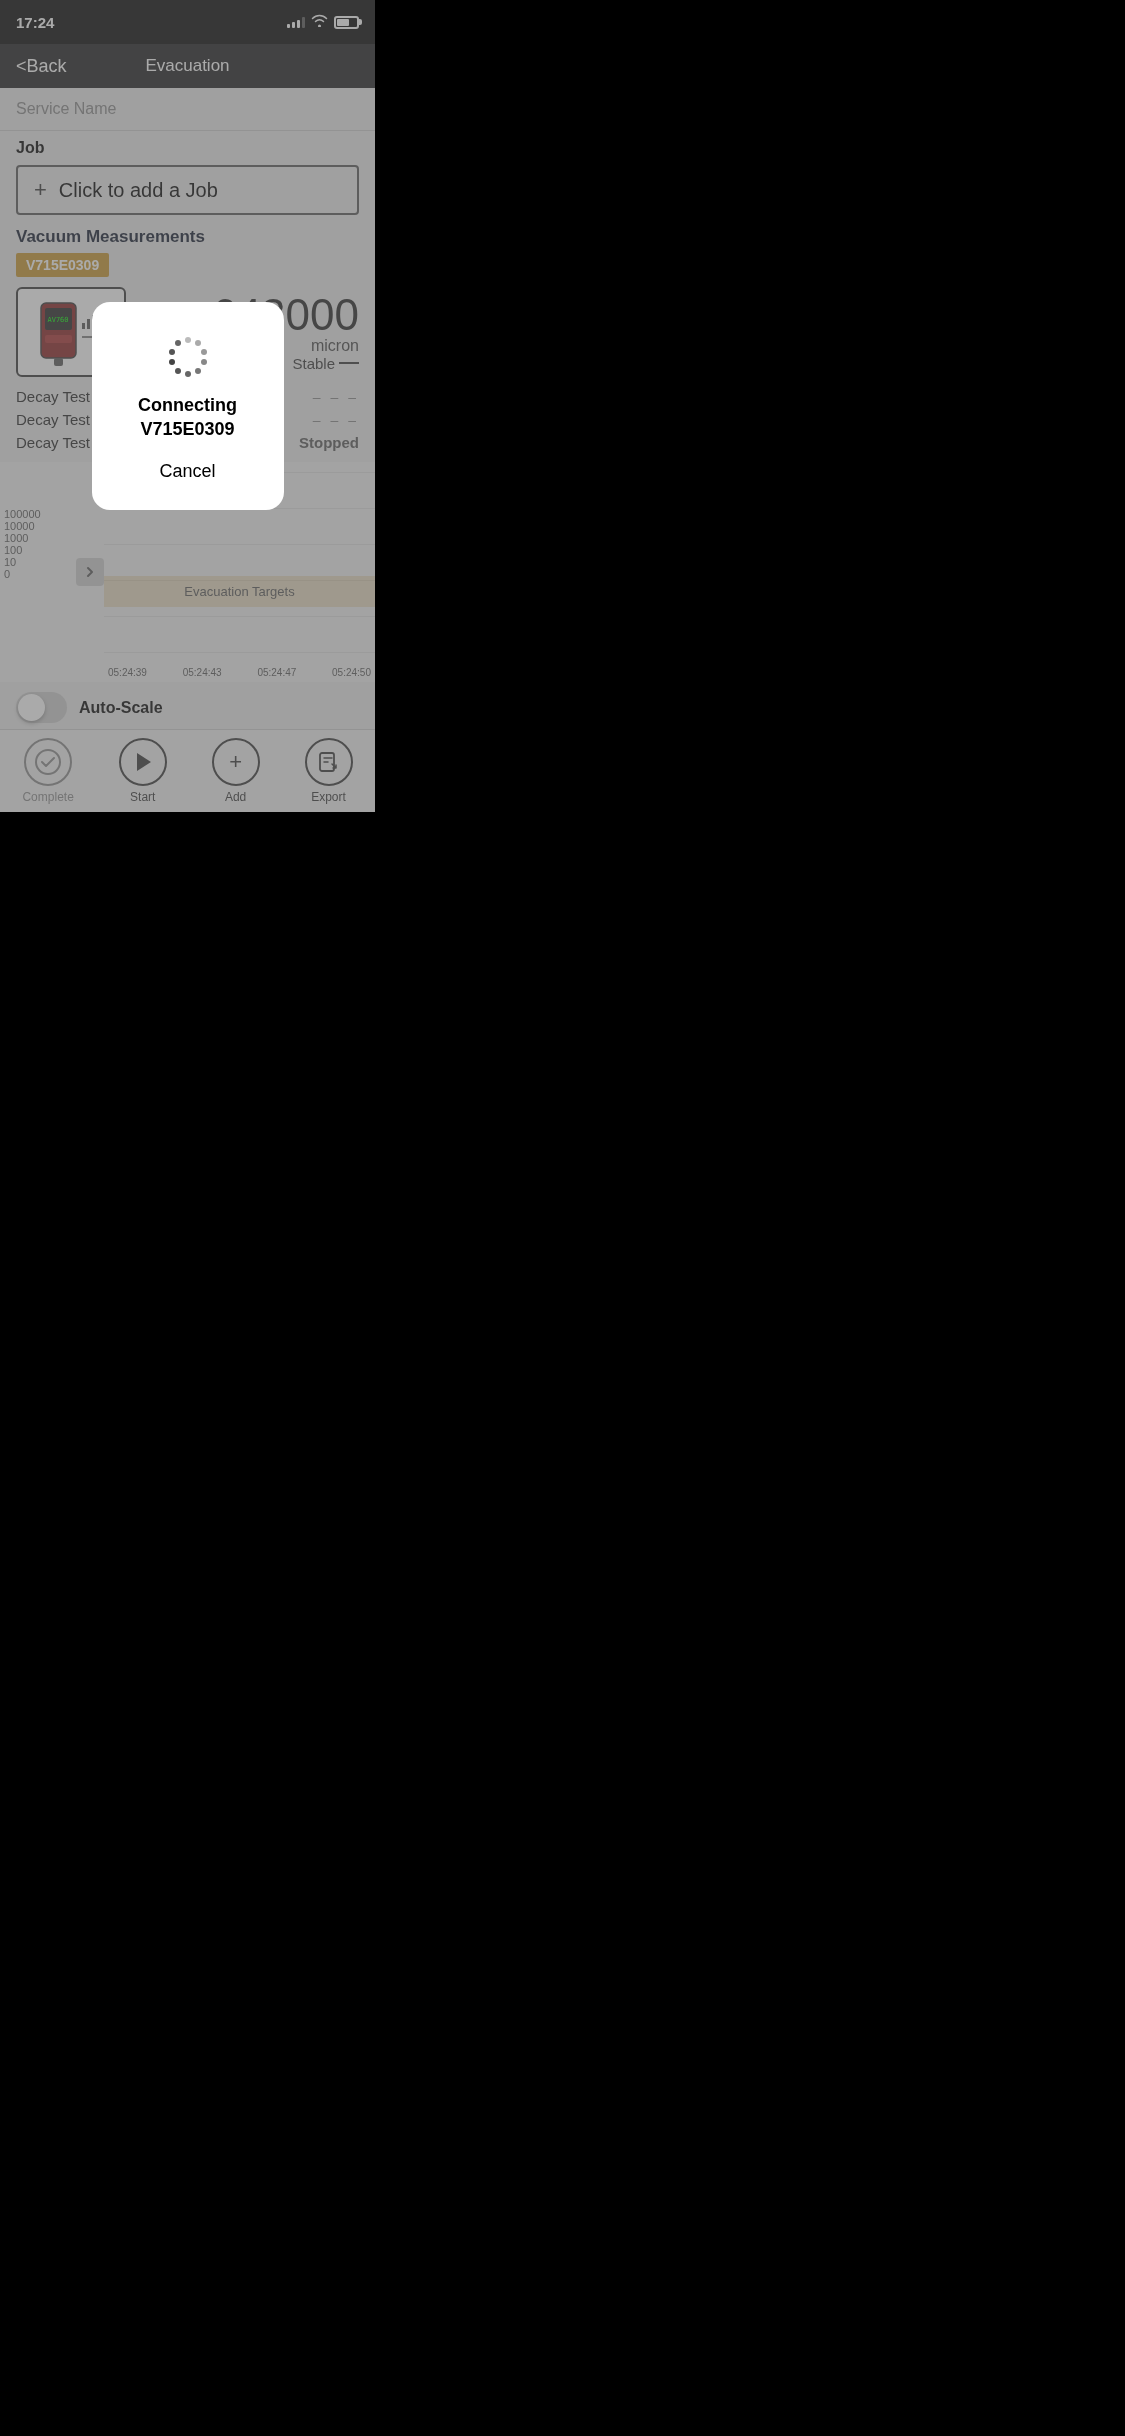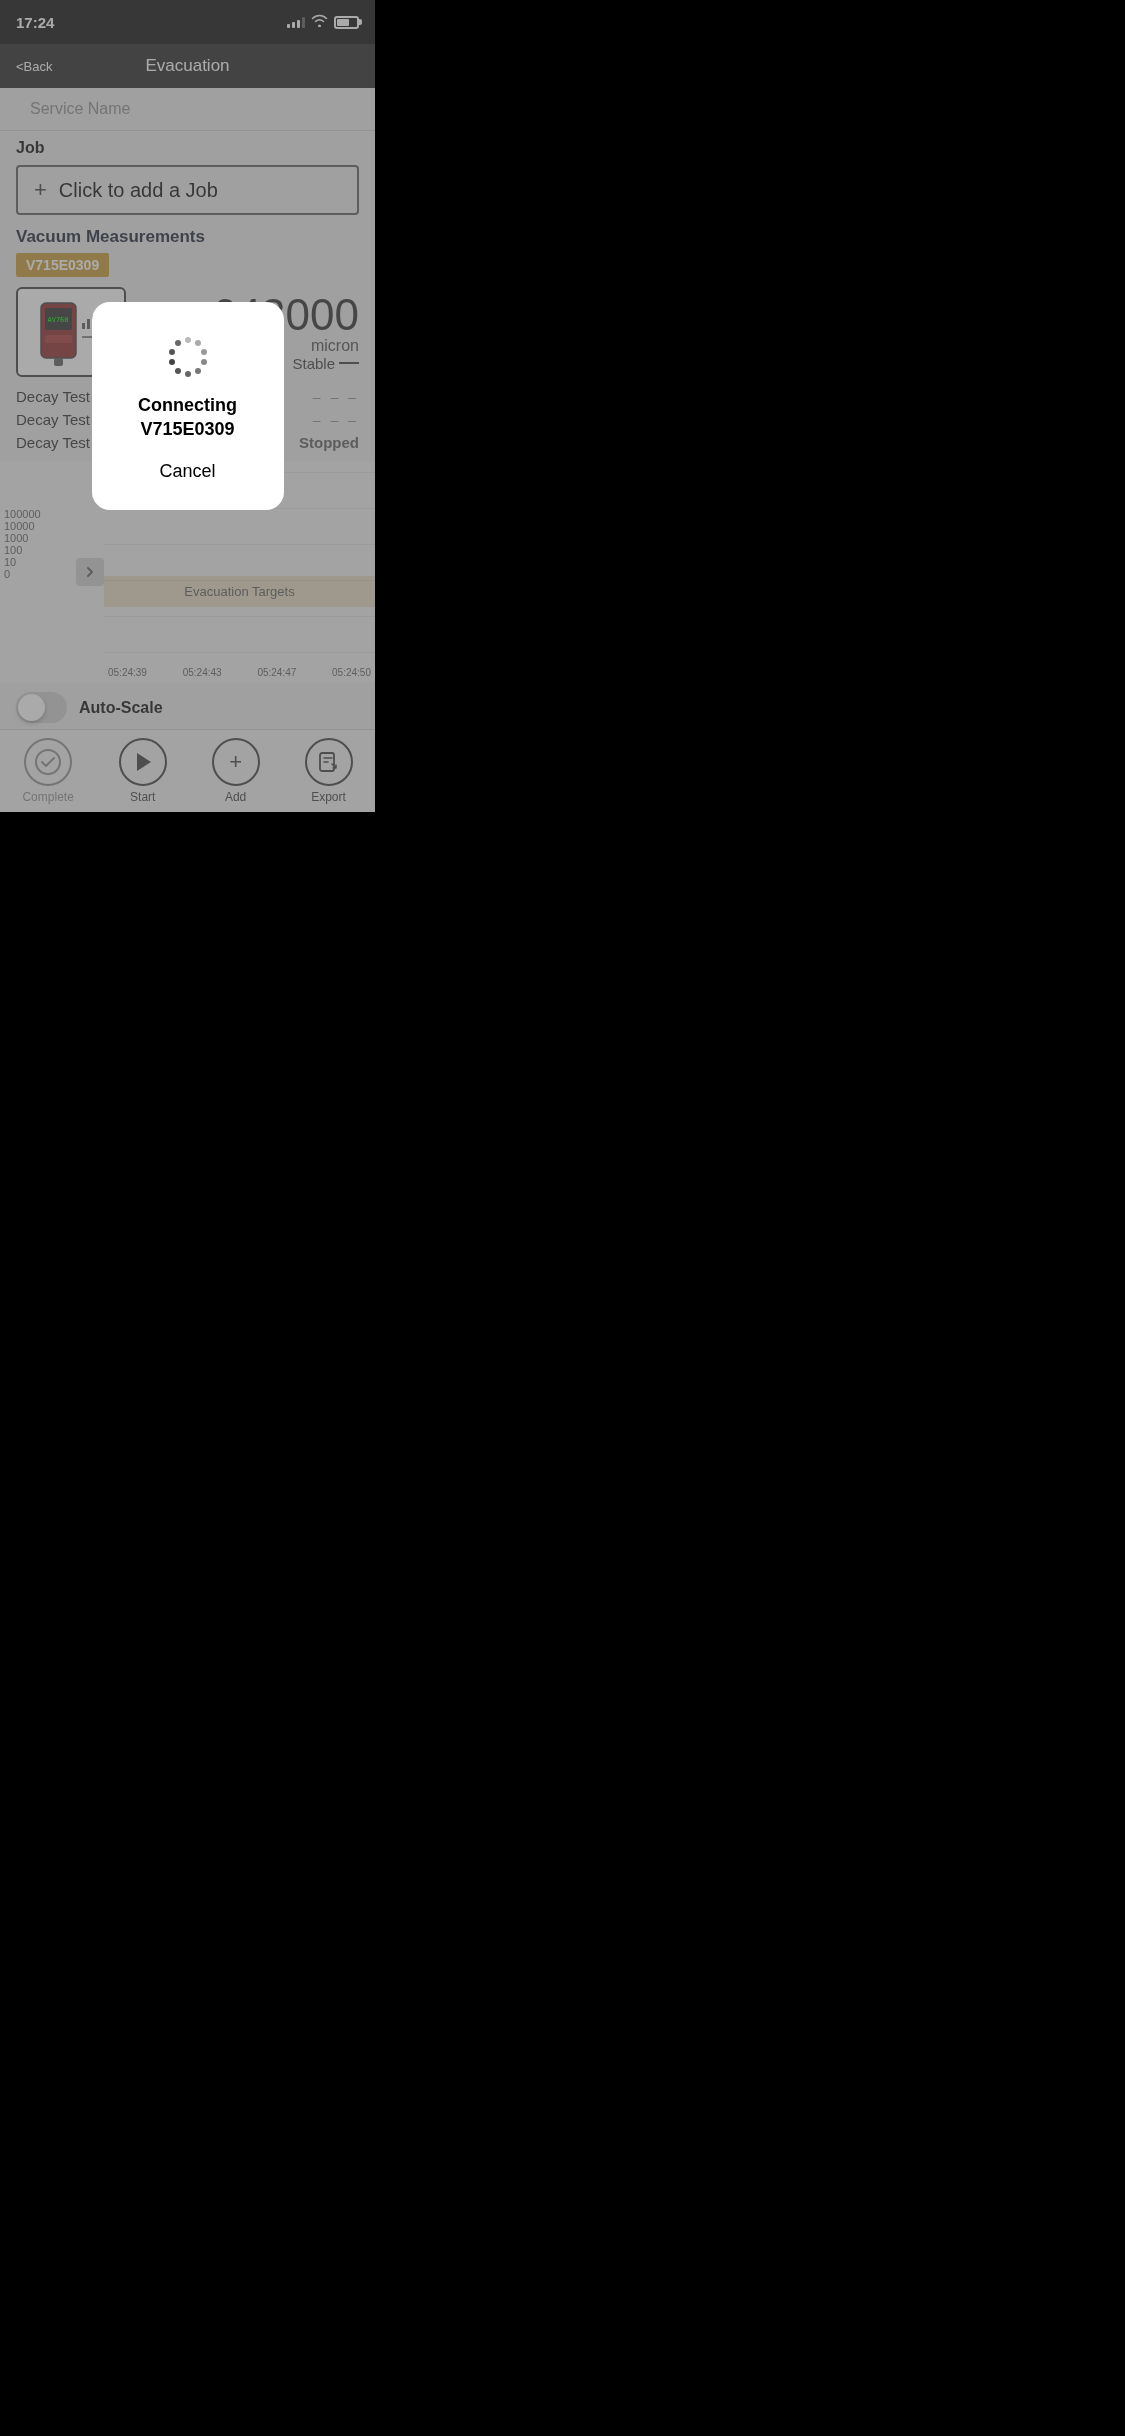--- a/index.html
+++ b/index.html
@@ -91,21 +91,21 @@
       display: flex;
       align-items: center;
       justify-content: center;
       position: relative;
     }
 
     .nav-back {
       position: absolute;
       left: 16px;
       color: #fff;
-      font-size: 13px;
+      font-size: 18px;
     }
 
     .nav-title {
       color: #fff;
       font-size: 17px;
       font-weight: 500;
     }
 
     
     .main-content {
@@ -117,21 +117,20 @@
 
     
     .section-service {
       background: #e8e8e8;
       padding: 12px 16px;
     }
 
     .service-name-label {
       color: #888;
       font-size: 16px;
-      margin-left: 14px;
     }
 
     
     .section-divider {
       height: 1px;
       background: #ccc;
     }
 
     .section-header {
       background: #e8e8e8;

